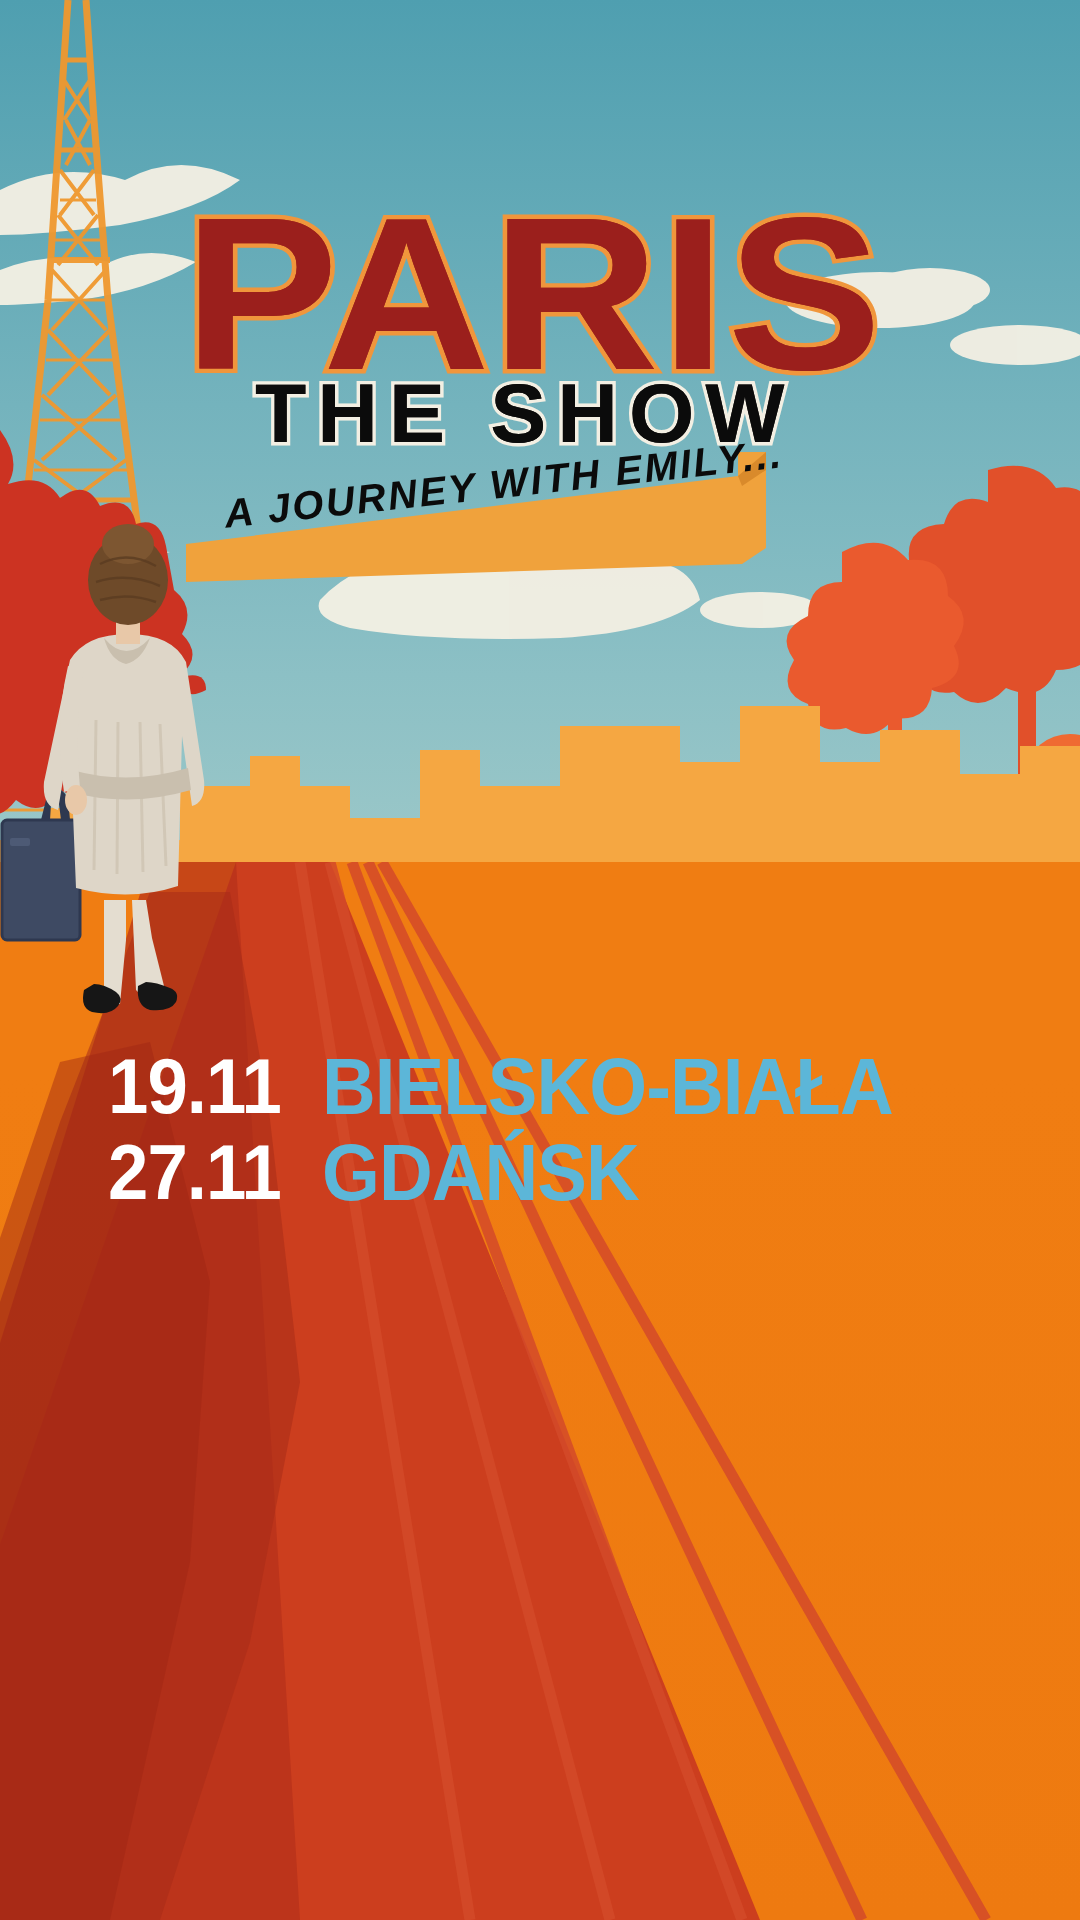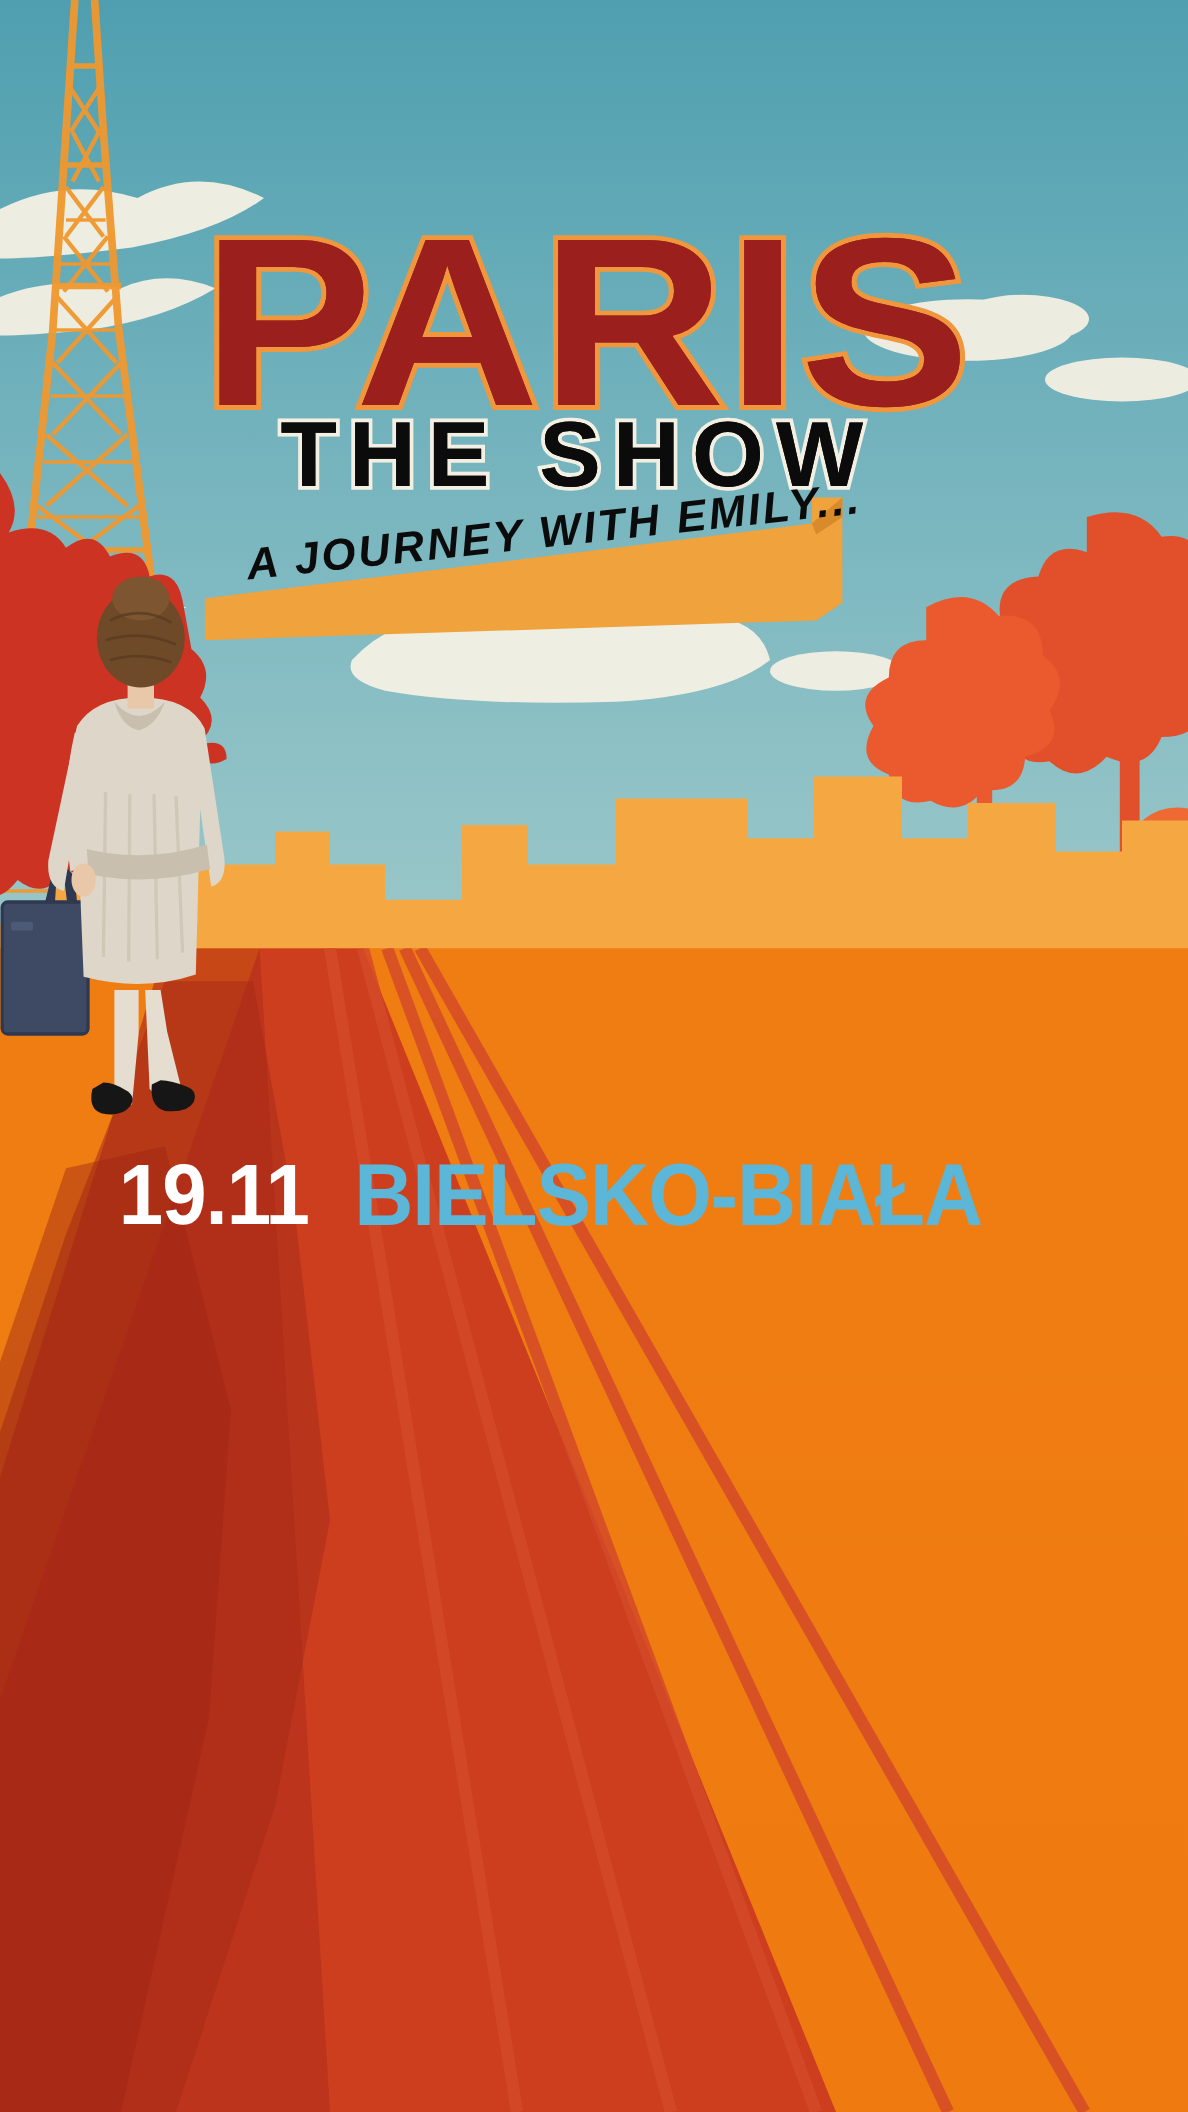--- a/index.html
+++ b/index.html
@@ -382,15 +382,19 @@
     <h2 class="theshow-inner">THE SHOW</h2>
   </div>
 
   <p class="ribbon-text">A JOURNEY WITH EMILY...</p>
 
   <div class="tour-list">
     <div class="tour-row">
       <span class="tour-date">19.11</span>
       <span class="tour-city">BIELSKO-BIAŁA</span>
     </div>
+    <div class="tour-row">
+      <span class="tour-date">27.11</span>
+      <span class="tour-city">GDAŃSK</span>
+    </div>
   </div>
 
 </div>
 
 </body></html>

